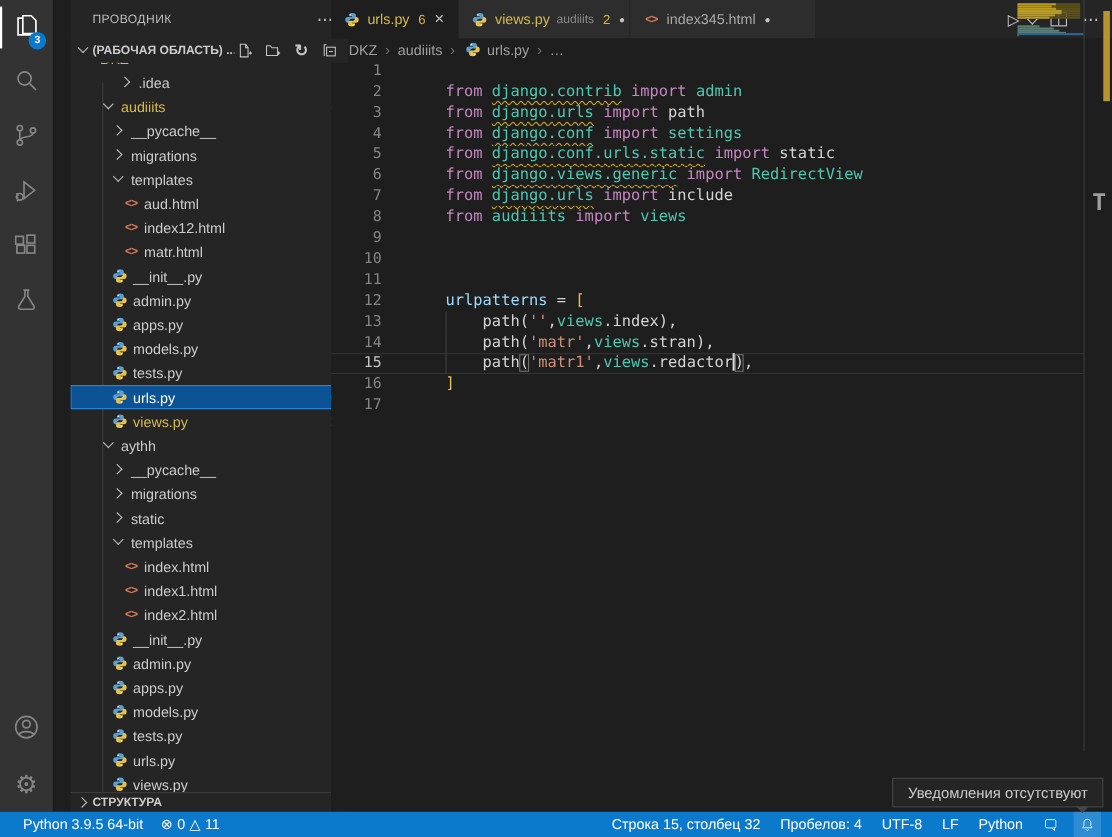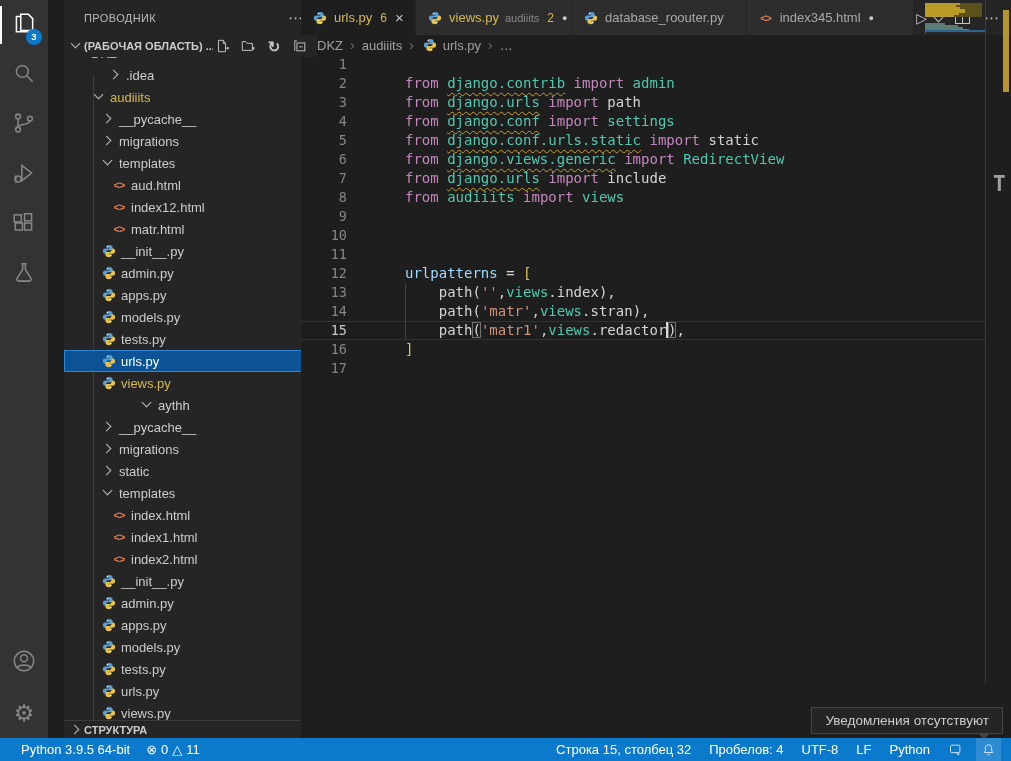--- a/index.html
+++ b/index.html
@@ -333,21 +333,21 @@
               <svg viewBox="0 0 16 16">
                 <path d="M8 1C6 1 5 1.9 5 3.1v1.3h3.1v.6H3.6C2.2 5 1 5.9 1 8s1.2 3 2.6 3H5V9.4C5 8.1 6.1 7 7.4 7h3C11.3 7 12 6.3 12 5.4V3.1C12 1.9 10.5 1 8 1z" fill="#5a9fd4"></path>
                 <path d="M8 15c2 0 3-.9 3-2.1v-1.3H7.9V11h4.5C13.8 11 15 10.1 15 8s-1.2-3-2.6-3H11v1.6C11 7.9 9.9 9 8.6 9h-3C4.7 9 4 9.7 4 10.6v2.3C4 14.1 5.5 15 8 15z" fill="#e8c24c"></path>
                 <circle cx="6.3" cy="2.9" r=".75" fill="#fff"></circle>
                 <circle cx="9.7" cy="13.1" r=".75" fill="#fff"></circle>
               </svg>
             </span>
             <span class="tlabel">views.py</span>
             <span class="tbadge">2</span>
           </div>
-          <div class="trow" style="padding-left: 27px; margin-left: 48px;">
+          <div class="trow" style="padding-left: 27px;">
             <span class="chev down"></span>
             <span class="tlabel">aythh</span>
           </div>
           <div class="trow" style="padding-left: 36px;">
             <span class="chev right"></span>
             <span class="tlabel">__pycache__</span>
           </div>
           <div class="trow" style="padding-left: 36px;">
             <span class="chev right"></span>
             <span class="tlabel">migrations</span>
@@ -484,31 +484,20 @@
               <path d="M8 1C6 1 5 1.9 5 3.1v1.3h3.1v.6H3.6C2.2 5 1 5.9 1 8s1.2 3 2.6 3H5V9.4C5 8.1 6.1 7 7.4 7h3C11.3 7 12 6.3 12 5.4V3.1C12 1.9 10.5 1 8 1z" fill="#5a9fd4"></path>
               <path d="M8 15c2 0 3-.9 3-2.1v-1.3H7.9V11h4.5C13.8 11 15 10.1 15 8s-1.2-3-2.6-3H11v1.6C11 7.9 9.9 9 8.6 9h-3C4.7 9 4 9.7 4 10.6v2.3C4 14.1 5.5 15 8 15z" fill="#e8c24c"></path>
               <circle cx="6.3" cy="2.9" r=".75" fill="#fff"></circle>
               <circle cx="9.7" cy="13.1" r=".75" fill="#fff"></circle>
             </svg>
           </span>
           <span class="warncol">views.py</span>
           <span class="desc">audiiits</span>
           <span class="badge">2</span>
           <span class="dot">●</span>
-        </div>
-        <div class="tab" style="width: 175px;">
-          <span class="ticon">
-            <svg viewBox="0 0 16 16">
-              <path d="M8 1C6 1 5 1.9 5 3.1v1.3h3.1v.6H3.6C2.2 5 1 5.9 1 8s1.2 3 2.6 3H5V9.4C5 8.1 6.1 7 7.4 7h3C11.3 7 12 6.3 12 5.4V3.1C12 1.9 10.5 1 8 1z" fill="#5a9fd4"></path>
-              <path d="M8 15c2 0 3-.9 3-2.1v-1.3H7.9V11h4.5C13.8 11 15 10.1 15 8s-1.2-3-2.6-3H11v1.6C11 7.9 9.9 9 8.6 9h-3C4.7 9 4 9.7 4 10.6v2.3C4 14.1 5.5 15 8 15z" fill="#e8c24c"></path>
-              <circle cx="6.3" cy="2.9" r=".75" fill="#fff"></circle>
-              <circle cx="9.7" cy="13.1" r=".75" fill="#fff"></circle>
-            </svg>
-          </span>
-          <span>database_roouter.py</span>
         </div>
         <div class="tab" style="width: 168px;">
           <span class="ticon">
             <span class="html-glyph">&lt;&gt;</span>
           </span>
           <span>index345.html</span>
           <span class="dot">●</span>
         </div>
         <div id="tab-actions">
           <span id="run-btn">▷</span>

